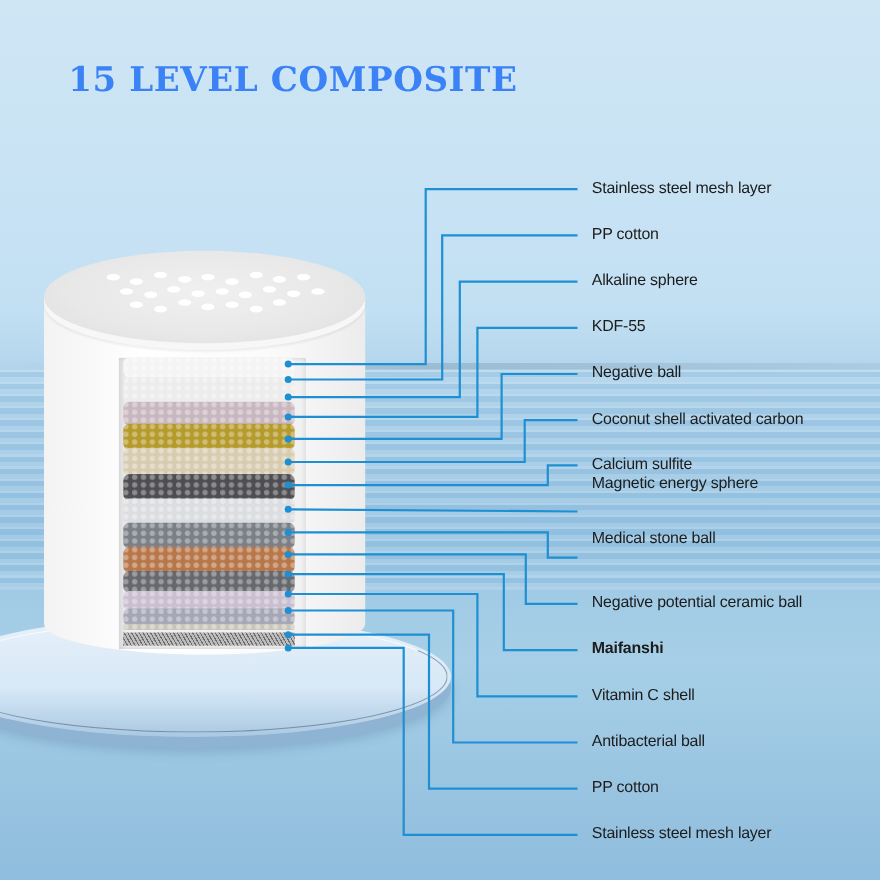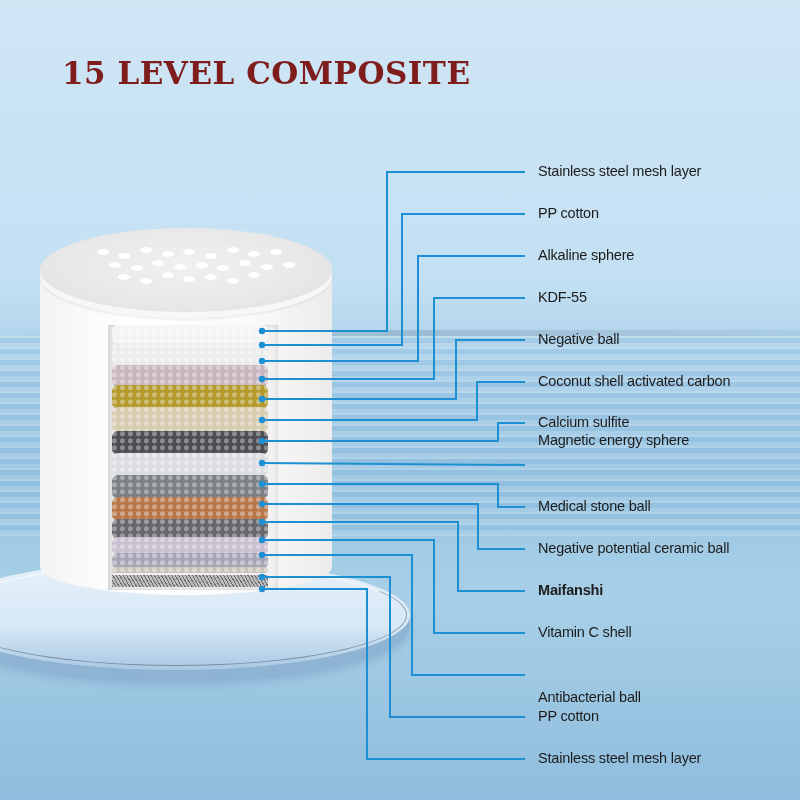--- a/index.html
+++ b/index.html
@@ -4,21 +4,21 @@
 <style>
   html,body{margin:0;padding:0;}
   body{width:800px;height:800px;overflow:hidden;position:relative;
     font-family:"Liberation Sans",sans-serif;}
   .bg{position:absolute;inset:0;
     background:linear-gradient(180deg,#cfe6f5 0%,#c3e0f3 35%,#a9cfe8 46%,#9bc6e3 60%,#a7cfe7 75%,#8fbddd 100%);}
   .horizon{position:absolute;left:0;right:0;top:330px;height:6px;
     background:linear-gradient(90deg,rgba(120,150,170,.0),rgba(110,140,160,.35),rgba(120,150,170,.15));}
   .ripples{position:absolute;left:0;right:0;top:336px;height:200px;
     background:repeating-linear-gradient(180deg,rgba(255,255,255,.18) 0 2px,rgba(60,130,190,.10) 2px 7px,rgba(255,255,255,.08) 7px 11px);}
-  .title{position:absolute;left:62px;top:50px;color:#7f1d1d;
+  .title{position:absolute;left:62px;top:50px;color:#3b82f6;
     font-family:"DejaVu Serif","Liberation Serif",serif;font-weight:bold;
     font-size:31px;line-height:46px;letter-spacing:.5px;}
   
   .plate{position:absolute;left:-60px;top:560px;width:470px;height:110px;border-radius:50%;
     background:linear-gradient(180deg,#e7f1fa 0%,#d7e8f6 60%,#a9c8e2 100%);
     box-shadow:0 10px 0 #8fb3d3, 0 14px 10px rgba(60,100,140,.25);}
   .plate-rim{position:absolute;left:-55px;top:564px;width:460px;height:100px;border-radius:50%;
     border:1.5px solid rgba(80,100,120,.6);border-top-color:rgba(255,255,255,.8);}
   
   .filter-body{position:absolute;left:40px;top:270px;width:292px;height:325px;
@@ -129,20 +129,20 @@
 
 <div id="labels">
     <div class="label" style="top: 163px;">Stainless steel mesh layer</div>
     <div class="label" style="top: 205px;">PP cotton</div>
     <div class="label" style="top: 247px;">Alkaline sphere</div>
     <div class="label" style="top: 289px; text-align: center;">KDF-55</div>
     <div class="label" style="top: 331px;">Negative ball</div>
     <div class="label" style="top: 373px;">Coconut shell activated carbon</div>
     <div class="label" style="top: 414px;">Calcium sulfite</div>
     <div class="label" style="top: 432px;">Magnetic energy sphere</div>
-    <div class="label" style="top: 498px;">Medical stone ball</div>
+    <div class="label" style="top: 482px;">Medical stone ball</div>
     <div class="label" style="top: 540px;">Negative potential ceramic ball</div>
     <div class="label" style="top: 582px; font-weight: bold;">Maifanshi</div>
     <div class="label" style="top: 624px;">Vitamin C shell</div>
-    <div class="label" style="top: 666px; margin-top: 23px;">Antibacterial ball</div>
+    <div class="label" style="top: 666px;">Antibacterial ball</div>
     <div class="label" style="top: 708px;">PP cotton</div>
     <div class="label" style="top: 750px;">Stainless steel mesh layer</div>
   </div>
 
 </body></html>

